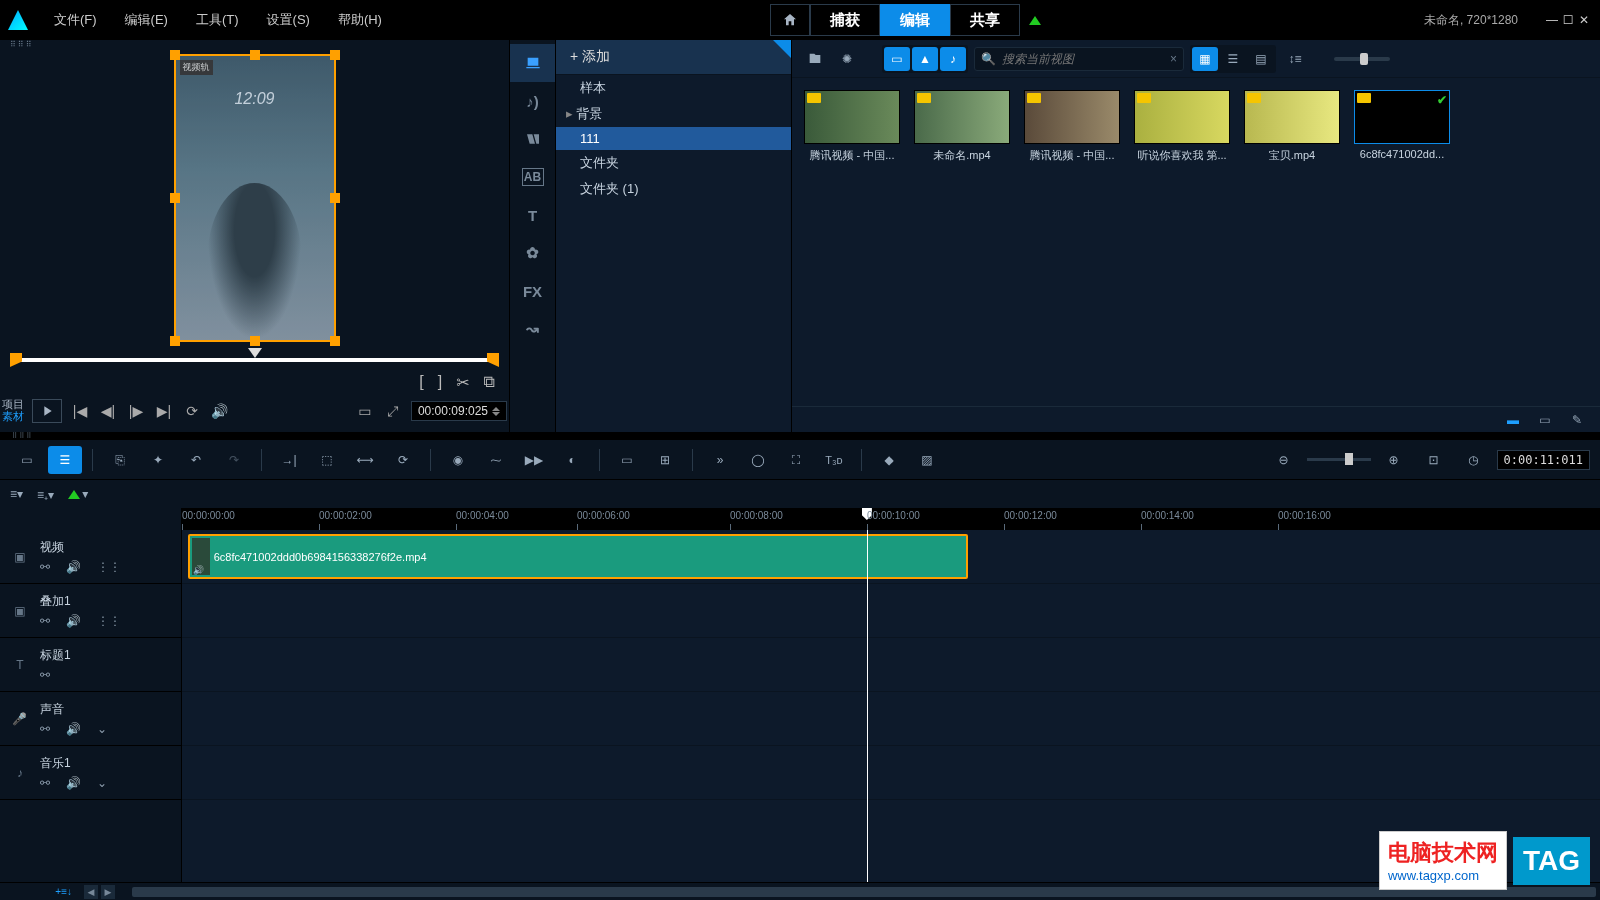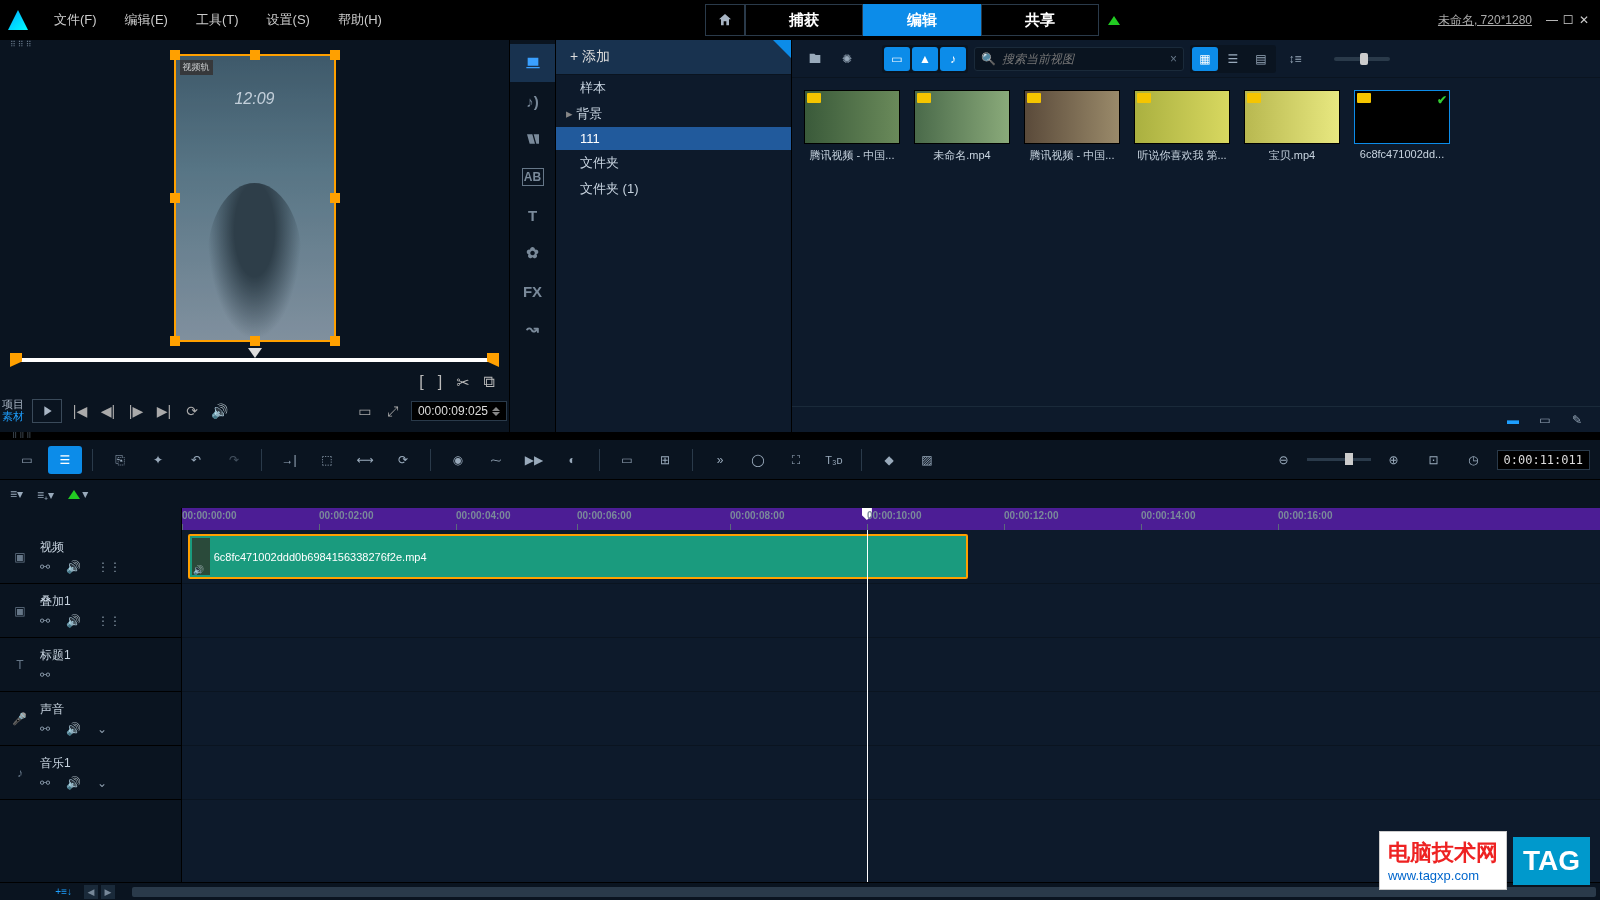--- a/index.html
+++ b/index.html
@@ -1,23 +1,23 @@
 <!DOCTYPE html>
 <html><head>
 <meta charset="utf-8">
 <style>
 * { margin: 0; padding: 0; box-sizing: border-box; font-family: "Microsoft YaHei", sans-serif; user-select: none; }
 body { background: #0a1420; color: #a8b5c4; font-size: 12px; overflow: hidden; width: 1600px; height: 900px; }
 .titlebar { height: 40px; background: #000; display: flex; align-items: center; padding: 0 8px; }
 .logo { width: 20px; height: 20px; background: linear-gradient(135deg,#0af,#0ff); clip-path: polygon(50% 0,100% 100%,0 100%); margin-right: 12px; }
 .menu-item { padding: 0 14px; color: #ccc; cursor: pointer; font-size: 13px; }
-.top-tab { width: 118px; height: 32px; display: flex; align-items: center; justify-content: center; font-size: 15px; font-weight: bold; color: #fff; border: 1px solid #2a3a4a; cursor: pointer; }
+.top-tab { width: 70px; height: 32px; display: flex; align-items: center; justify-content: center; font-size: 15px; font-weight: bold; color: #fff; border: 1px solid #2a3a4a; cursor: pointer; }
 .top-tab.active { background: #0c8ce9; border-color: #0c8ce9; }
 .home-btn { width: 40px; height: 32px; display:flex;align-items:center;justify-content:center;border:1px solid #2a3a4a; }
-.project-info { color: #aaa; font-size: 12px; margin-right: 12px; text-decoration: underline; }
+.project-info { color: #aaa; font-size: 12px; margin-right: 26px; }
 .win-btn { width: 16px; height: 16px; cursor: pointer; color: #ccc; display:flex;align-items:center;justify-content:center; }
 
 .upper { display: flex; height: 392px; background: #0d1a2b; }
 .preview-panel { width: 510px; background: #0a1420; display: flex; flex-direction: column; border-right: 1px solid #000;}
 .preview-grip { height: 8px; padding-left: 10px; color: #678; font-size: 8px; letter-spacing: 2px; }
 .preview-area { flex: 1; display: flex; align-items: center; justify-content: center; position: relative; }
 .preview-frame { width: 162px; height: 288px; border: 2px solid #ffa000; position: relative; background: #4a5a6a; }
 .preview-img { width:100%; height:100%; background: linear-gradient(180deg,#3d5a6b 0%,#5a7a8a 40%,#8a9aa8 100%); position:relative; overflow:hidden; opacity:0.85;}
 .handle { position: absolute; width: 10px; height: 10px; background: #ffa000; }
 .h-tl{top:-6px;left:-6px}.h-tr{top:-6px;right:-6px}.h-bl{bottom:-6px;left:-6px}.h-br{bottom:-6px;right:-6px}
@@ -77,21 +77,21 @@
 .tlt-btn.active{background:#0c8ce9;color:#fff;}
 .tlt-sep { width:1px; height:22px; background:#2a3a4a; margin:0 6px;}
 .tl-zoom { display:flex; align-items:center; gap:6px; margin-left:auto;}
 .tl-zoom-track{width:64px;height:3px;background:#2a3a4a;position:relative;}
 .tl-zoom-thumb{position:absolute;width:8px;height:12px;background:#ccc;top:-5px;left:38px;}
 .tl-timecode{background:#000;border:1px solid #2a3a4a;padding:2px 6px;font-family:monospace;font-size:12px;color:#ddd;}
 .tl-options { height:28px; display:flex; align-items:center; padding:0 10px; gap:14px; background:#0a1420;}
 .opt-btn{cursor:pointer;color:#9ab;display:flex;align-items:center;gap:2px;}
 .ruler-row{display:flex;height:22px;}
 .ruler-spacer{width:182px;background:#0a1420;border-right:1px solid #000;}
-.ruler{flex:1;background:#4c1d95;position:relative;font-size:10px;color:#7a8a9a;font-family:monospace;overflow:hidden;font-weight:bold;}
+.ruler{flex:1;background:#000000;position:relative;font-size:10px;color:#7a8a9a;font-family:monospace;overflow:hidden;}
 .tick{position:absolute;top:2px;}
 .tick::before{content:"";position:absolute;left:0;top:14px;width:1px;height:6px;background:#5a6a7a;}
 .playhead-marker{position:absolute;top:0;width:10px;height:12px;background:#fff;clip-path:polygon(0 0,100% 0,100% 60%,50% 100%,0 60%);transform:translateX(-50%);}
 .tracks{flex:1;display:flex;overflow:hidden;position:relative;}
 .track-headers{width:182px;background:#0a1420;border-right:1px solid #000;}
 .track-head{height:54px;border-bottom:1px solid #000;display:flex;align-items:center;}
 .track-type-icon{width:40px;display:flex;align-items:center;justify-content:center;color:#678;}
 .track-info{flex:1;display:flex;flex-direction:column;gap:4px;padding:6px 0;}
 .track-name{font-size:12px;color:#c8d4e0;}
 .track-ctrls{display:flex;gap:16px;color:#8a9aaa;font-size:12px;}

